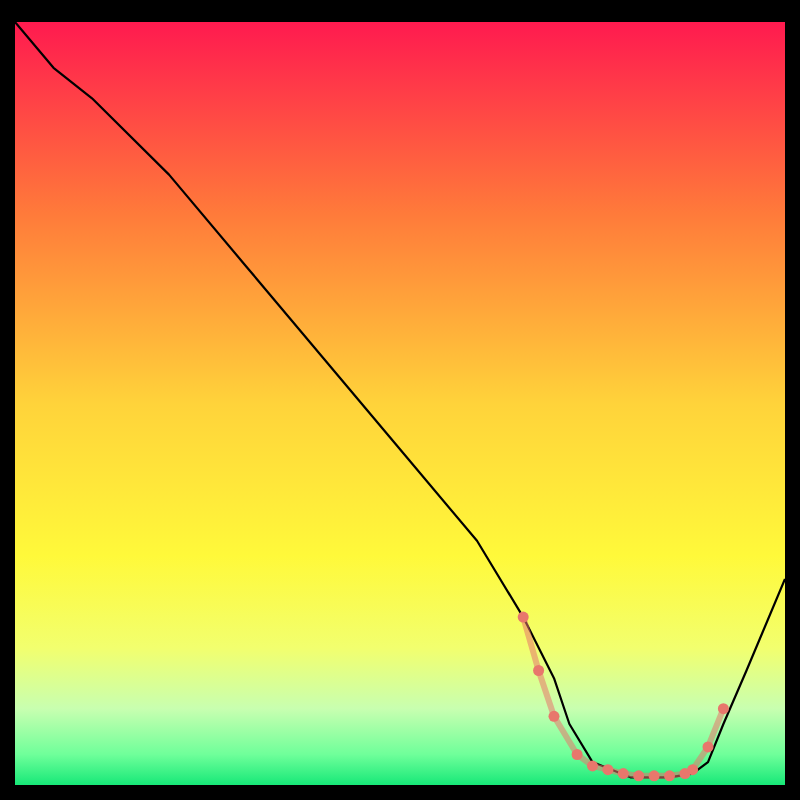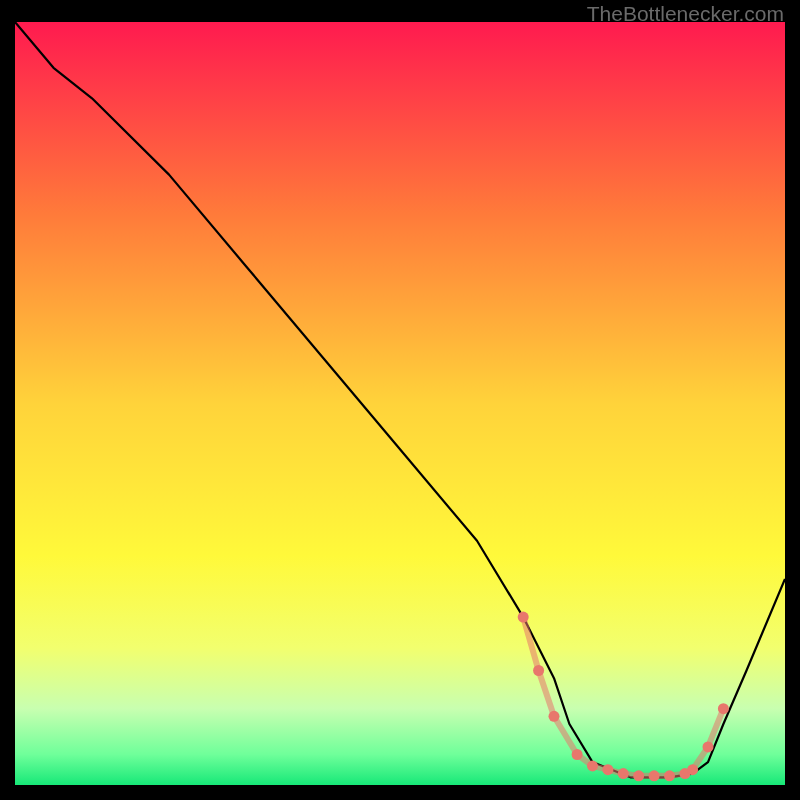--- a/index.html
+++ b/index.html
@@ -34,21 +34,20 @@
     font-size: 21px;
     font-weight: 500;
     letter-spacing: 0px;
   }
   svg { display: block; }
 </style>
 </head>
 <body>
 
 <div class="frame">
-  <div class="watermark">TheBottlenecker.com</div>
   <div class="plot">
     <svg id="svg" width="770" height="763" viewBox="0 0 770 763">
         <defs>
           <linearGradient id="bg" x1="0" y1="0" x2="0" y2="1">
             <stop offset="0%" stop-color="#ff1a4f"></stop>
             <stop offset="25%" stop-color="#ff7a3a"></stop>
             <stop offset="50%" stop-color="#ffd33a"></stop>
             <stop offset="70%" stop-color="#fff93a"></stop>
             <stop offset="82%" stop-color="#f2ff6e"></stop>
             <stop offset="90%" stop-color="#c8ffb0"></stop>

